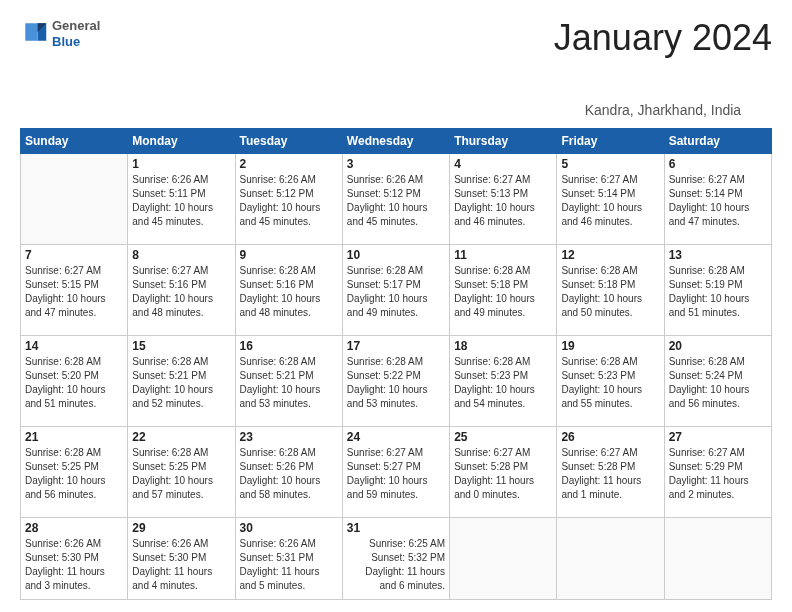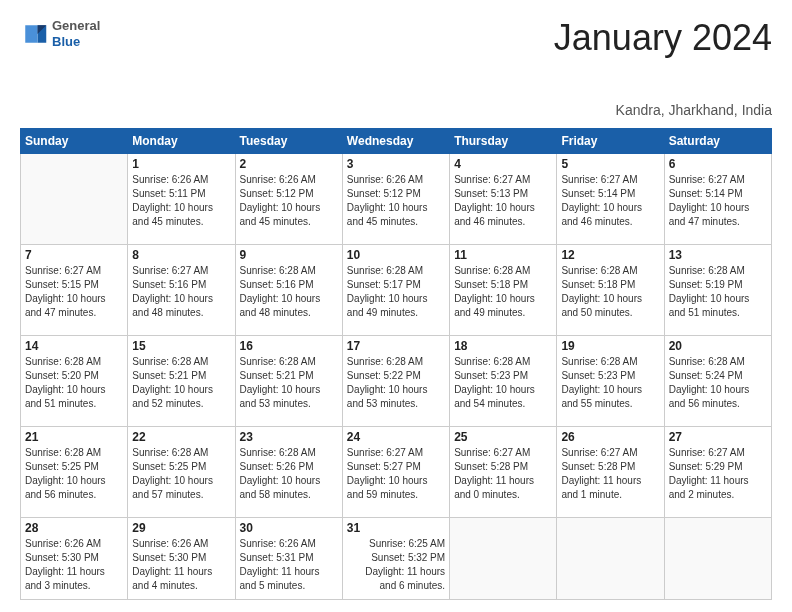--- a/index.html
+++ b/index.html
@@ -18,40 +18,39 @@
       flex-direction: column;
     }
     .header {
       display: flex;
       align-items: flex-start;
       justify-content: space-between;
       margin-bottom: 10px;
     }
     .logo {
       display: flex;
-      align-items: center;
       gap: 2px;
     }
     .logo-text {
       display: flex;
       flex-direction: column;
       font-size: 13px;
       font-weight: bold;
       color: #333;
       line-height: 1.2;
     }
     .logo-text .general { color: #555; font-weight: bold; }
     .logo-text .blue { color: #1a5fa8; font-weight: bold; }
     .logo-icon {
       width: 28px;
       height: 28px;
       margin-right: 2px;
     }
     .title-block {
-      text-align: right;
+      text-align: center;
     }
     .month-title {
       font-size: 36px;
       font-weight: 300;
       color: #222;
       line-height: 1.1;
     }
     .location {
       font-size: 14px;
       color: #555;

